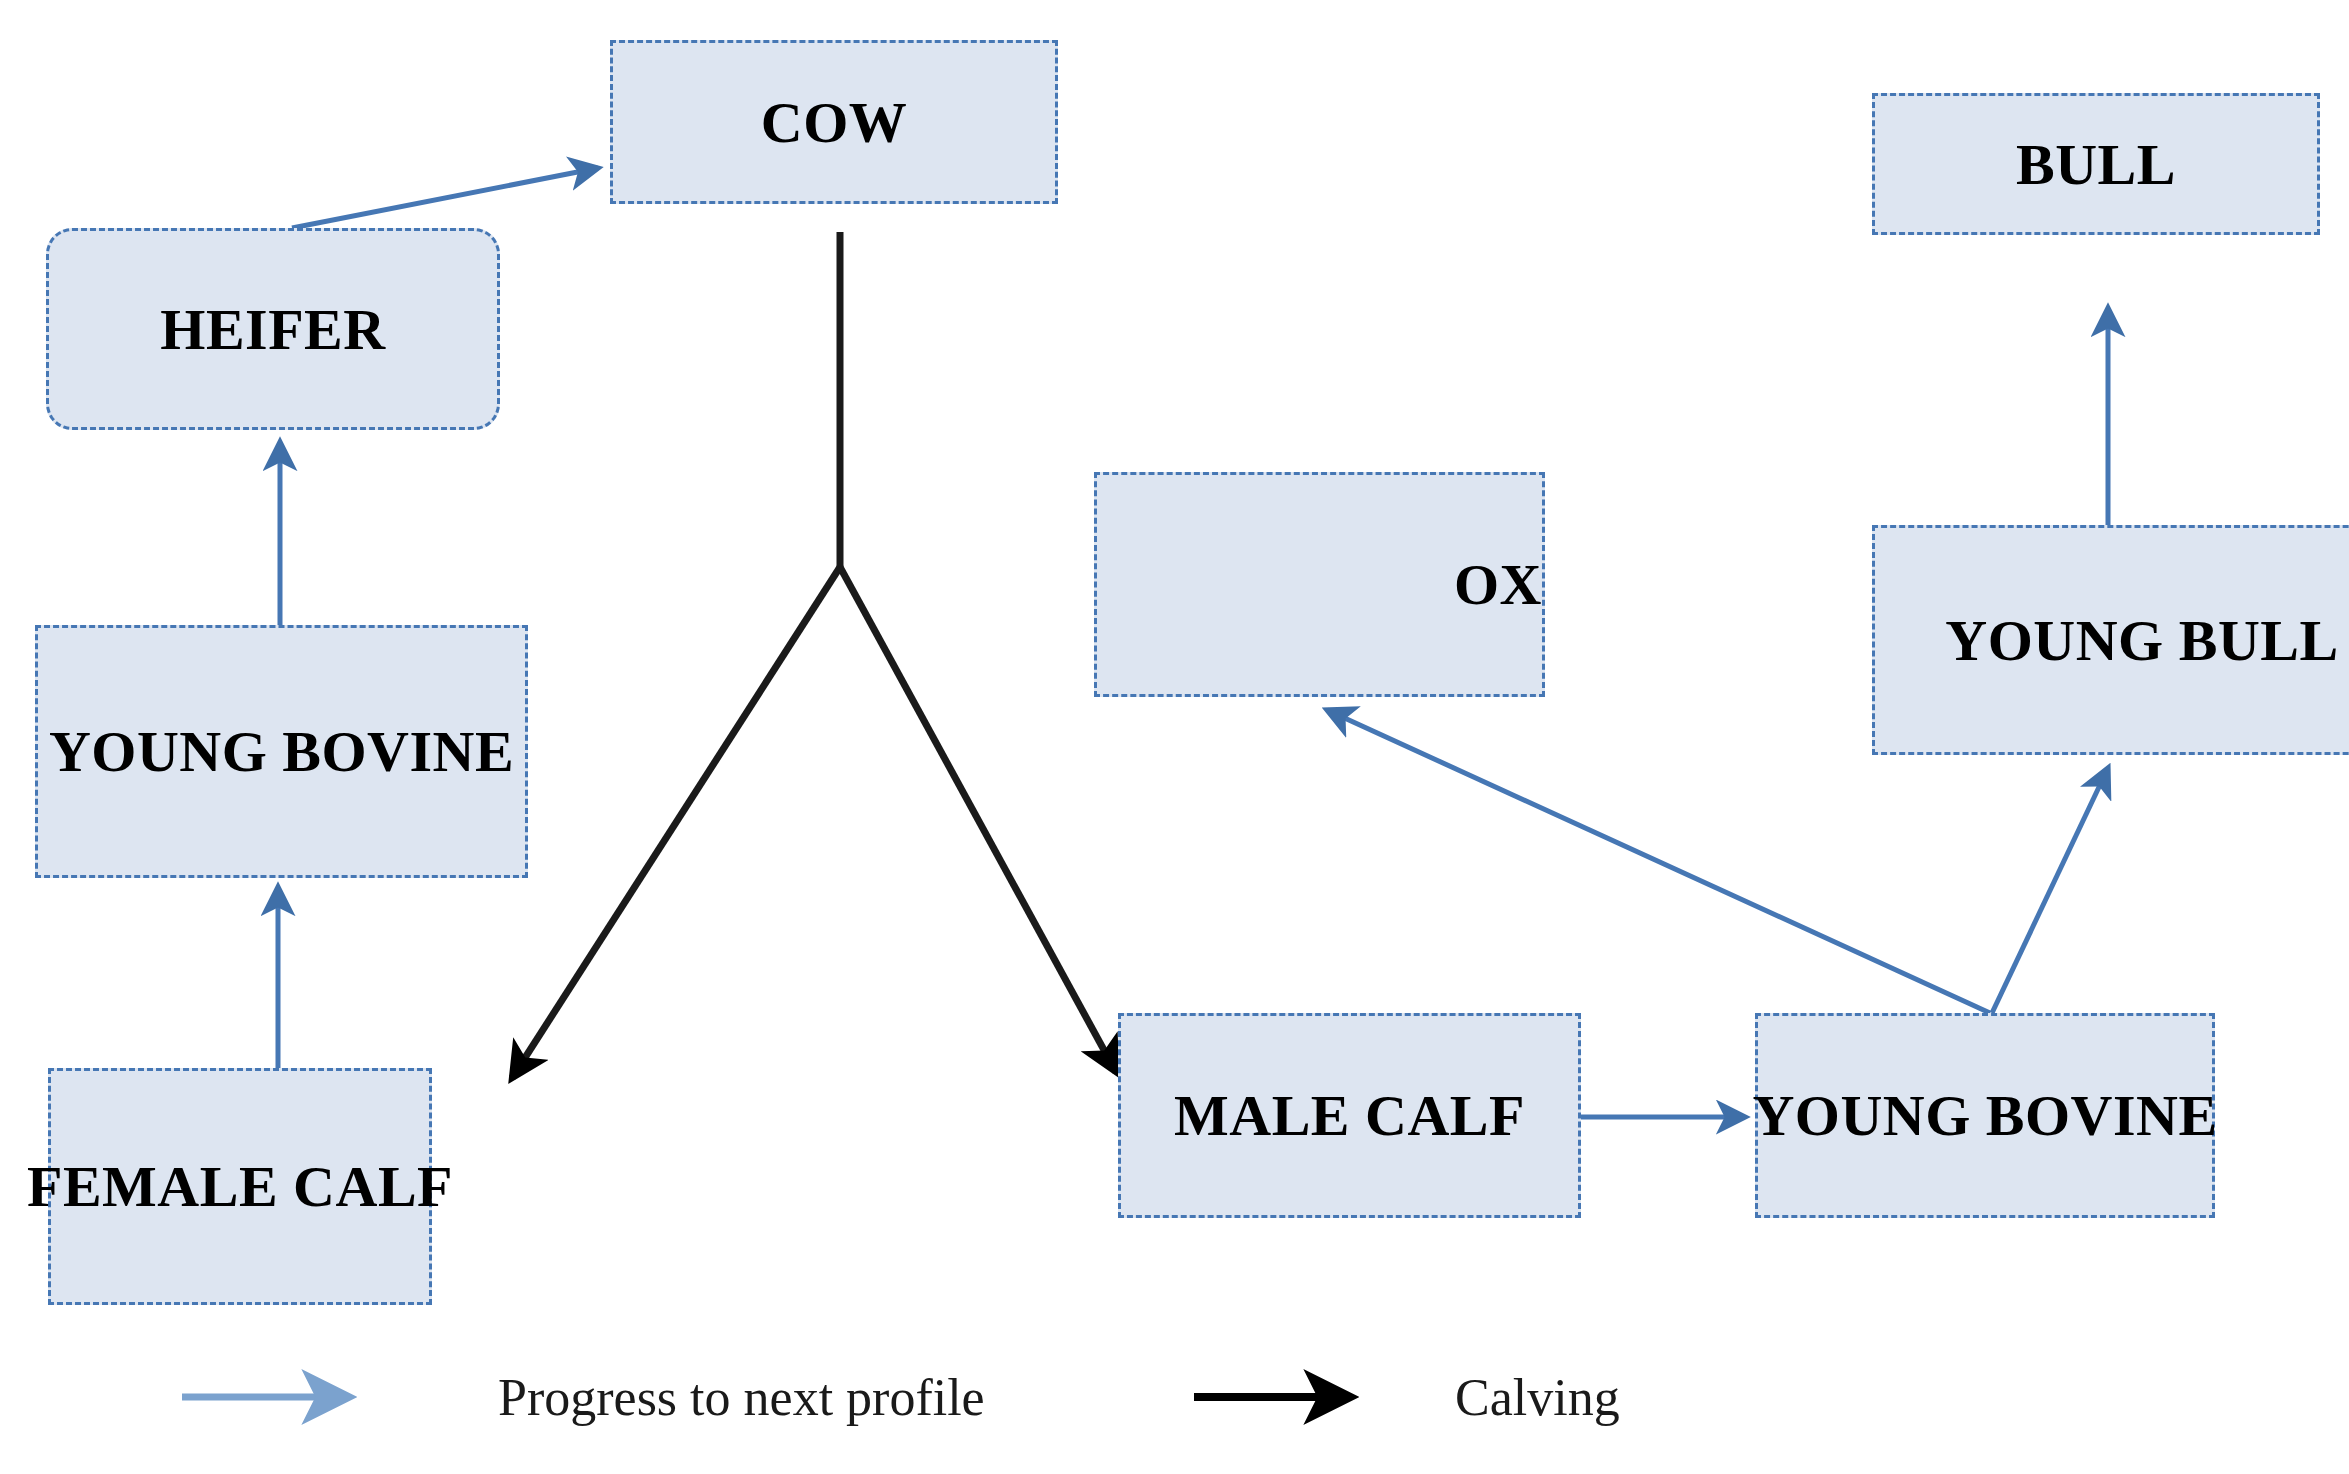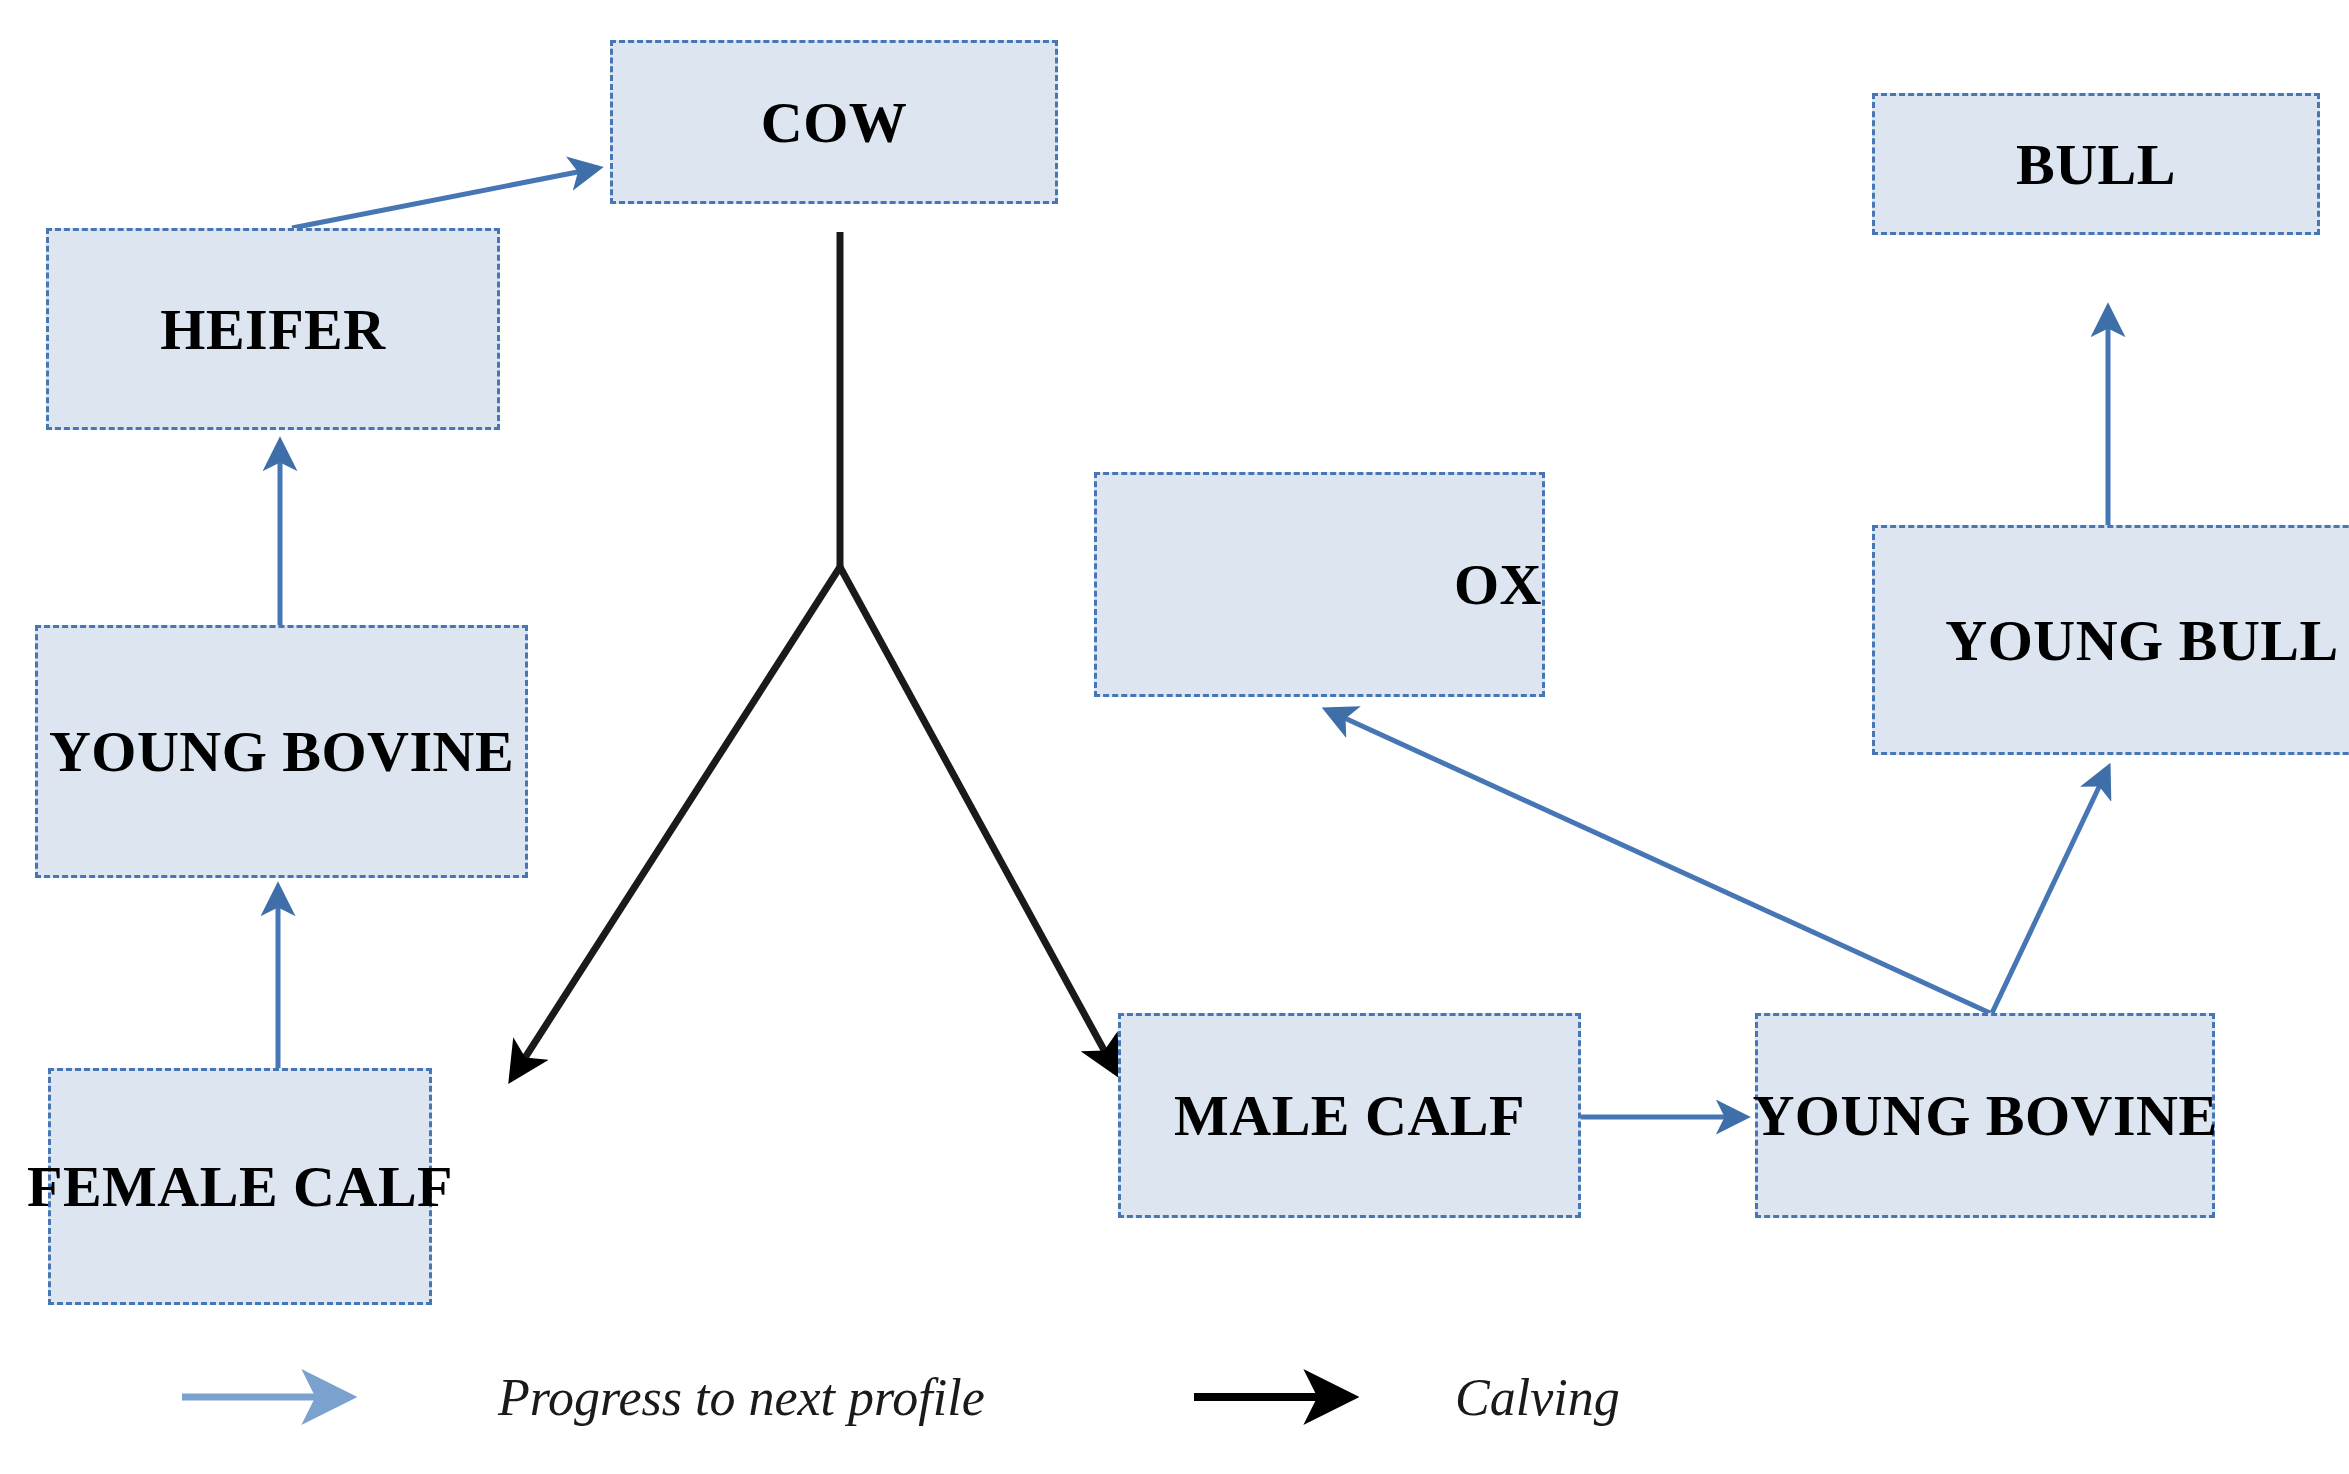--- a/index.html
+++ b/index.html
@@ -47,21 +47,20 @@
     left: 0;
     top: 1355px;
     width: 2349px;
     height: 110px;
     z-index: 4;
   }
   .legend-item {
     position: absolute;
     display: flex;
     align-items: flex-end;
-    font-style: italic;
   }
   .legend-text {
     font-family: "Liberation Serif", "DejaVu Serif", serif;
     font-size: 52px;
     color: #1a1a1a;
     white-space: nowrap;
   }
   .legend-svg { display: block; }
 </style>
 </head>
@@ -111,21 +110,21 @@
 
     <g>
       <path d="M 2108 525 L 2108 308" stroke="#4677b4" stroke-width="5" fill="none" marker-end="url(#arrowBlue)"></path>
     </g>
   </svg>
 
   <div class="node" style="left:610px; top:40px; width:448px; height:164px;">
     <span class="node-label" style="font-size:58px;">COW</span>
   </div>
 
-  <div class="node" style="left:46px; top:228px; width:454px; height:202px;">
+  <div class="node" style="left:46px; top:228px; width:454px; height:202px;border-radius:26px;">
     <span class="node-label" style="font-size:58px;">HEIFER</span>
   </div>
 
   <div class="node" style="left:35px; top:625px; width:493px; height:253px;">
     <span class="node-label" style="font-size:58px;">YOUNG BOVINE</span>
   </div>
 
   <div class="node" style="left:48px; top:1068px; width:384px; height:237px;">
     <span class="node-label" style="font-size:58px;">FEMALE CALF</span>
   </div>

